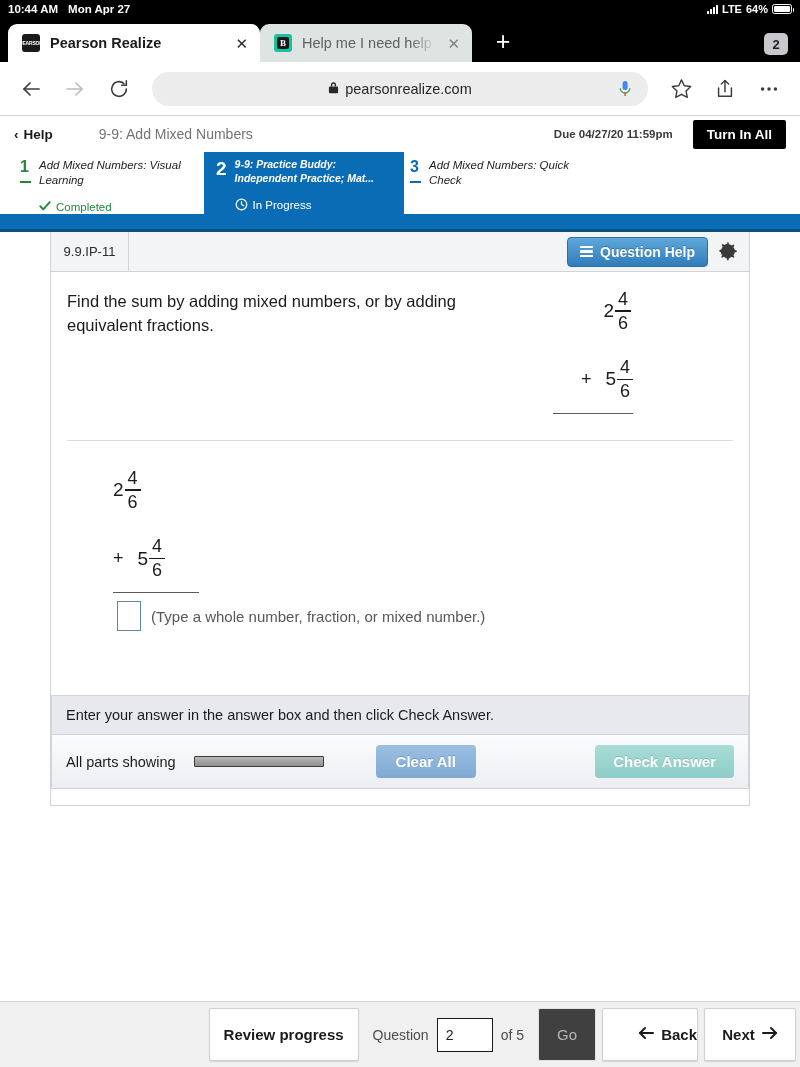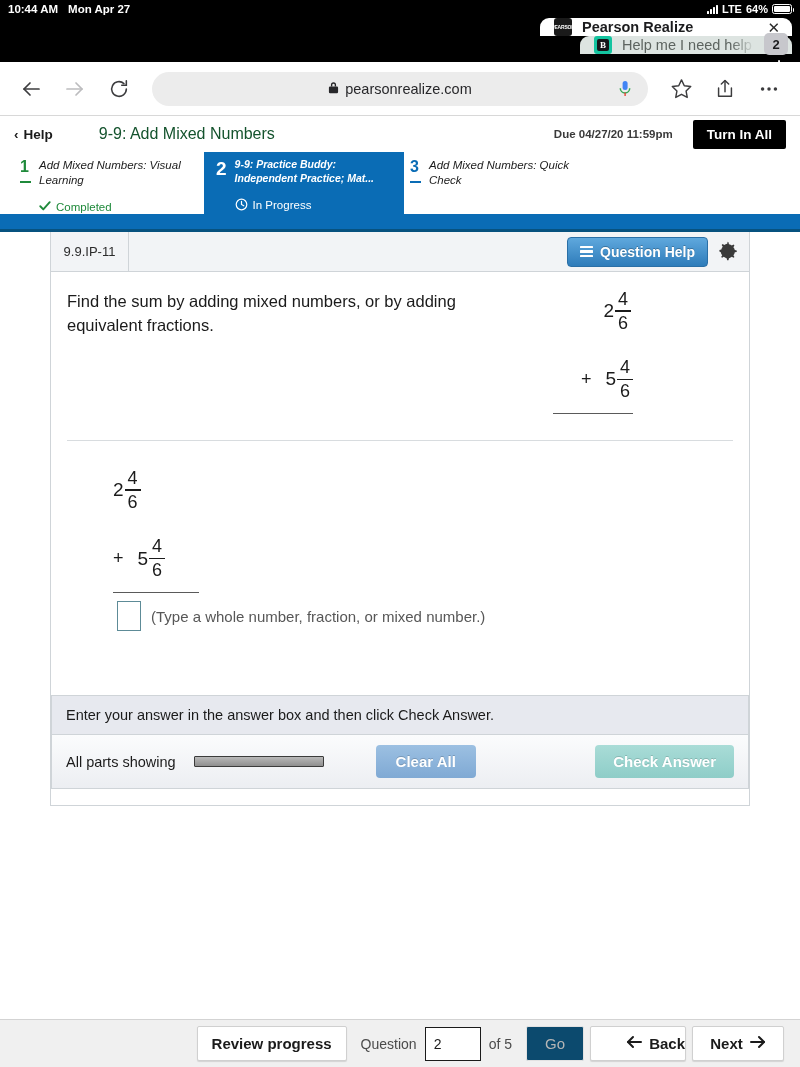--- a/index.html
+++ b/index.html
@@ -32,21 +32,20 @@
     content:""; position: absolute; right: -3px; top: 3px;
     width: 1.5px; height: 4px; background: #fff; border-radius: 0 1px 1px 0;
   }
   .battery span { display: block; height: 100%; background: #fff; border-radius: 1px; width: 100%; }
 
   
   .tab-strip {
     height: 44px; background: #000;
     display: flex; align-items: flex-end; padding: 0 8px;
     position: relative;
-    flex-direction: column;
   }
   .tab {
     height: 38px; display: flex; align-items: center; gap: 10px;
     border-radius: 9px 9px 0 0; padding: 0 10px 0 14px;
     min-width: 0; position: relative;
   }
   .tab.active { background: #ffffff; width: 252px; }
   .tab.inactive { background: #dde4e1; width: 212px; }
   .tab-favicon {
     width: 18px; height: 18px; border-radius: 3px; flex: 0 0 18px;
@@ -107,21 +106,21 @@
 
   
   .pr-header {
     height: 36px; background: #fff; display: flex; align-items: center;
     padding: 0 14px; gap: 0;
   }
   .exit-btn {
     display: flex; align-items: center; gap: 5px;
     font-size: 13.5px; font-weight: 700; color: #1b1b1b;
   }
-  .pr-title { font-size: 16px; color: #14532d; margin-left: 46px; }
+  .pr-title { font-size: 14px; color: #737373; margin-left: 46px; }
   .pr-header-right { margin-left: auto; display: flex; align-items: center; gap: 20px; }
   .due { font-size: 11.5px; font-weight: 700; color: #3a3a3a; }
   .turn-in {
     background: #000; color: #fff; font-size: 13.5px; font-weight: 700;
     padding: 7px 14px; border-radius: 2px;
   }
 
   
   .steps { display: flex; height: 62px; background: #fff; padding-left: 14px; }
   .step { display: flex; gap: 8px; padding: 6px 10px 0 6px; position: relative; }
@@ -229,42 +228,42 @@
     padding: 8px 20px; text-shadow: 0 -1px 0 rgba(0,0,0,.18);
   }
   .btn-check {
     margin-left: auto; background: linear-gradient(#a9dcd7,#8ecdc8);
     color: #fff; font-size: 15px; font-weight: 700; border-radius: 4px;
     padding: 8px 18px; text-shadow: 0 -1px 0 rgba(0,0,0,.15);
   }
 
   
   .bottom-nav {
-    position: absolute; left: 0; right: 0; bottom: 0; height: 48px;
+    position: absolute; left: 0; right: 0; bottom: 0; height: 66px;
     background: #f0f0f0; border-top: 1px solid #d3d3d3;
     display: flex; align-items: stretch; justify-content: flex-end;
-    padding: 6px 16px 6px 0; gap: 6px;
+    padding: 6px 4px 6px 0; gap: 6px;
   }
   .nav-btn {
     background: #fff; border: 1px solid #d0d0d0; border-radius: 2px;
     display: flex; align-items: center; justify-content: center;
     font-size: 15px; font-weight: 700; color: #1b1b1b;
     box-shadow: 0 1px 1px rgba(0,0,0,.12);
   }
   .nav-review { width: 150px; }
   .nav-qgroup {
     display: flex; align-items: center; gap: 8px;
     background: #f0f0f0; padding: 0 8px; font-size: 14px; color: #4b4b4b;
   }
   .q-input {
     width: 56px; height: 34px; border: 1.6px solid #1b1b1b; background: #fff;
     font-size: 14px; color: #1b1b1b; padding: 0 8px; line-height: 32px;
   }
   .nav-go {
-    width: 58px; background: #0c4a6e; border: 1px solid #e2e2e2;
+    width: 58px; background: #404040; border: 1px solid #e2e2e2;
     color: #b5b5b5; font-weight: 400; box-shadow: none;
   }
   .nav-back { width: 96px; gap: 7px; justify-content: flex-end; }
   .nav-next { width: 92px; gap: 7px; }
   .nav-btn span.lbl { display: inline-block; }
 </style>
 </head>
 <body>
 
 <div class="status-bar">

